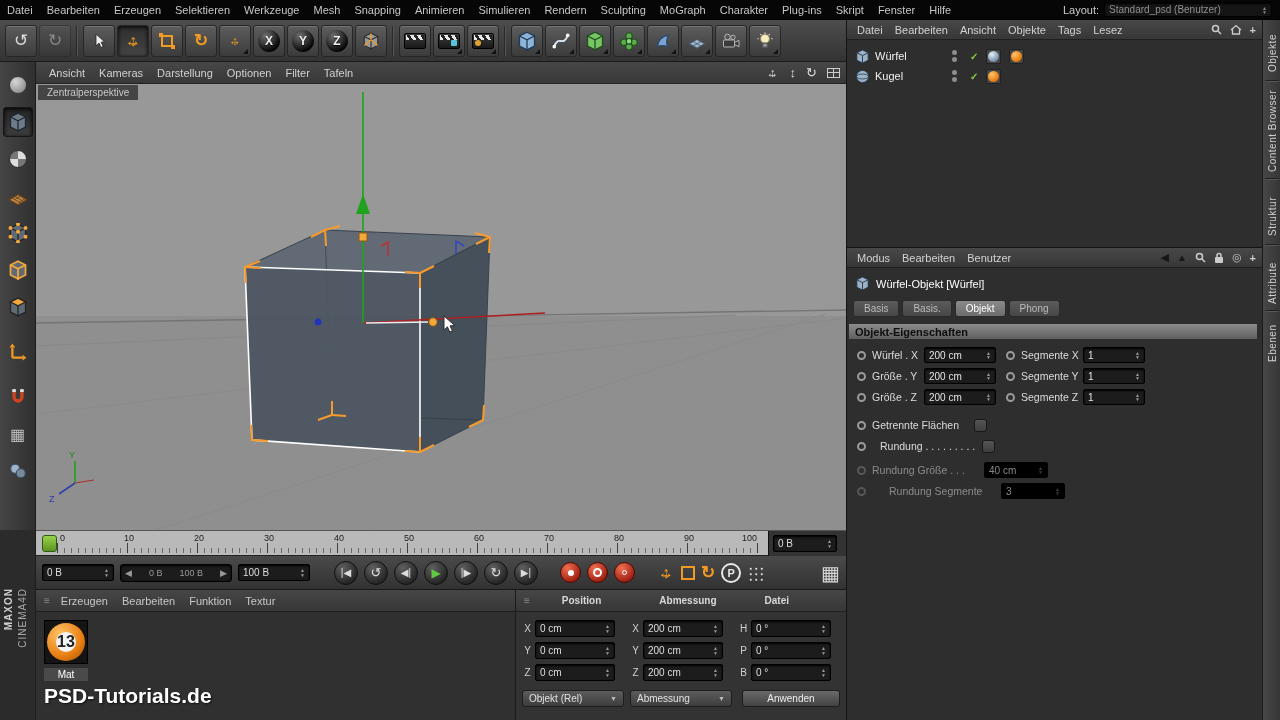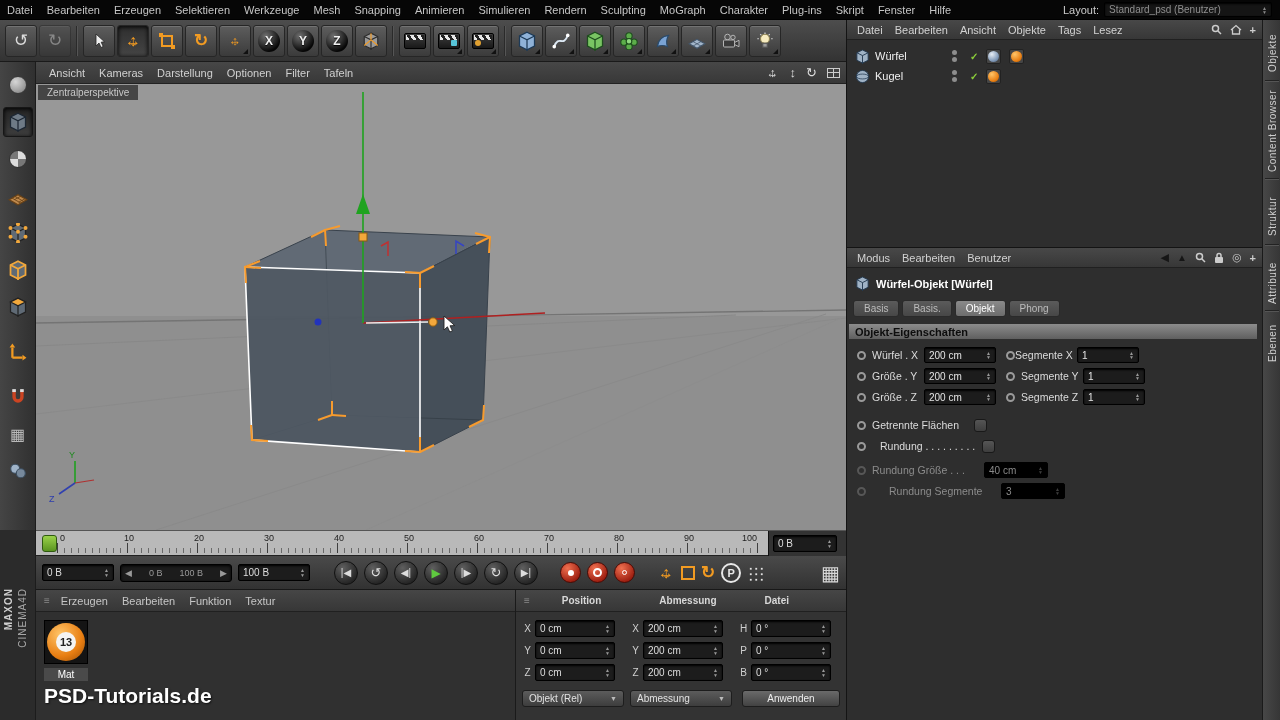--- a/index.html
+++ b/index.html
@@ -64,21 +64,21 @@
 .pbl{width:20px;height:20px;border-radius:50%;border:2px solid #e8e8e8;color:#e8e8e8;font-weight:bold;font-size:11px;display:flex;align-items:center;justify-content:center}
 .dots9{width:16px;height:16px;background-image:radial-gradient(#e2e2e2 1.1px,transparent 1.3px);background-size:5.5px 5.5px;background-position:1px 1px}
 
 #leftstrip{left:0;top:530px;width:36px;height:190px;background:#2b2b2b;border-right:1px solid #1c1c1c}
 .vert{writing-mode:vertical-rl;transform:rotate(180deg);color:#cfcfcf;letter-spacing:1px}
 #matpanel{left:36px;top:590px;width:480px;height:130px;background:#303030;border-right:1px solid #1a1a1a}
 .pmenu{position:absolute;left:0;top:0;right:0;height:22px;background:linear-gradient(#464646,#373737);border-bottom:1px solid #202020;display:flex;align-items:center;padding-left:4px}
 .grip{color:#8a8a8a;font-size:10px;padding:0 4px}
 #matthumb{position:absolute;left:8px;top:30px;width:44px;height:44px;background:#141414;border:1px solid #000;display:flex;align-items:center;justify-content:center}
 .ball13{width:38px;height:38px;border-radius:50%;background:radial-gradient(circle at 35% 30%,#ffc569,#e87e12 60%,#9a4d05);display:flex;align-items:center;justify-content:center}
-.ball13 b{width:20px;height:20px;border-radius:50%;background:#f4f4f4;color:#222;font-size:11px;display:flex;align-items:center;justify-content:center}
+.ball13 b{width:20px;height:20px;border-radius:50%;background:#f4f4f4;color:#222;font-size:16px;display:flex;align-items:center;justify-content:center}
 #matname{position:absolute;left:8px;top:78px;width:44px;text-align:center;background:#4a4a4a;color:#fff;font-size:10px;padding:1px 0}
 #watermark{position:absolute;left:8px;top:94px;font-size:21px;font-weight:bold;color:#fff;text-shadow:1px 1px 2px rgba(0,0,0,.65)}
 #coordpanel{left:516px;top:590px;width:330px;height:130px;background:#333}
 .chead{font-size:10px;color:#d8d8d8;font-weight:bold}
 .axlbl{width:11px;color:#d0d0d0;font-size:10px;text-align:center}
 .crow{position:absolute;display:flex;align-items:center;gap:2px}
 .cfld{width:80px}
 .dd{height:17px;background:linear-gradient(#5c5c5c,#3d3d3d);border:1px solid #1d1d1d;border-radius:3px;display:flex;align-items:center;padding:0 6px;color:#e2e2e2;font-size:10px}
 .dd .ar{margin-left:auto;font-size:7px;color:#bbb;padding-left:5px}
 .btn{height:17px;background:linear-gradient(#6a6a6a,#424242);border:1px solid #1d1d1d;border-radius:3px;color:#eee;font-size:10px;display:flex;align-items:center;justify-content:center}
@@ -89,21 +89,21 @@
 .rpicons{margin-left:auto;display:flex;align-items:center;gap:8px;padding-right:6px}
 .orow{position:absolute;left:0;right:0;height:20px;display:flex;align-items:center;padding-left:8px;gap:5px}
 .oname{color:#f0f0f0;width:58px}
 .vdots{display:flex;flex-direction:column;gap:2px;margin-left:14px}
 .vdots i{width:5px;height:5px;border-radius:50%;background:#8d8d8d}
 .chk{color:#8ccf3a;font-size:10px;font-weight:bold;margin-left:8px}
 .tag{width:15px;height:15px;border-radius:2px;background:#454545;border:1px solid #222;display:flex;align-items:center;justify-content:center;margin-left:3px}
 .tball{width:11px;height:11px;border-radius:50%;background:radial-gradient(circle at 35% 30%,#ffc569,#e87e12 65%,#8a4a05)}
 .pball{width:11px;height:11px;border-radius:50%;background:radial-gradient(circle at 35% 30%,#e8eef5,#7d96b5 65%,#41546e)}
 #attrmgr{left:846px;top:248px;width:416px;height:472px;background:#2e2e2e;border-left:1px solid #141414}
-#attrtitle{position:absolute;left:8px;top:28px;display:flex;align-items:center;gap:6px;color:#fff;font-weight:bold}
+#attrtitle{position:absolute;left:8px;top:28px;display:flex;align-items:center;gap:6px;color:#fff;font-weight:normal}
 .atabs{position:absolute;left:6px;top:52px;display:flex;gap:3px}
 .atab{padding:2px 10px;background:linear-gradient(#5b5b5b,#474747);border:1px solid #2a2a2a;border-radius:3px;color:#bcbcbc;font-size:10px}
 .atab.active{background:linear-gradient(#8a8a8a,#6d6d6d);color:#fff}
 .asec{position:absolute;left:2px;top:76px;width:408px;height:15px;background:linear-gradient(#8c8c8c,#5f5f5f);color:#0d0d0d;font-weight:bold;padding-left:6px;display:flex;align-items:center}
 .arow{position:absolute;height:18px;display:flex;align-items:center}
 .ring{width:9px;height:9px;border:2px solid #9a9a9a;border-radius:50%;flex:none}
 .ring.dim{opacity:.38}
 .albl{color:#dcdcdc;font-size:10.5px;white-space:nowrap}
 .afld{height:16px;background:#1c1c1c;border:1px solid #000;border-radius:2px;box-shadow:inset 0 1px 2px #000;color:#e3e3e3;display:flex;align-items:center;padding:0 4px;font-size:10px}
 .afld.dis{background:#000000;color:#8a8a8a;box-shadow:none}
@@ -751,21 +751,21 @@
       <span class="ring"></span>
       <span class="albl" style="margin-left:6px;width:52px">Würfel . X</span>
       <span class="afld" style="width:72px">
           <span>200 cm</span>
           <span class="stp">
             <i>▲</i>
             <i>▼</i>
           </span>
         </span>
       <span class="ring" style="margin-left:10px"></span>
-      <span class="albl" style="margin-left:0;width:62px">Segmente X</span>
+      <span class="albl" style="margin-left:6px;width:62px">Segmente X</span>
       <span class="afld" style="width:62px">
           <span>1</span>
           <span class="stp">
             <i>▲</i>
             <i>▼</i>
           </span>
         </span>
     </div>
     <div class="arow" style="left:10px;top:119px;width:400px">
       <span class="ring"></span>

